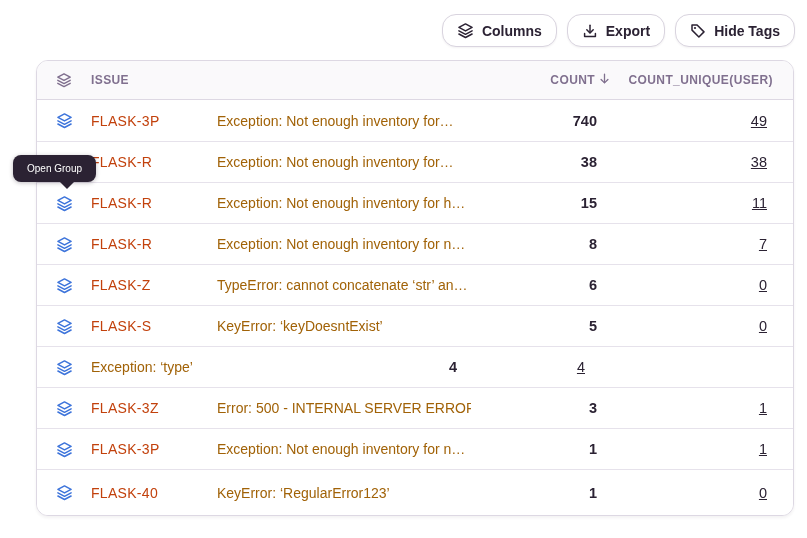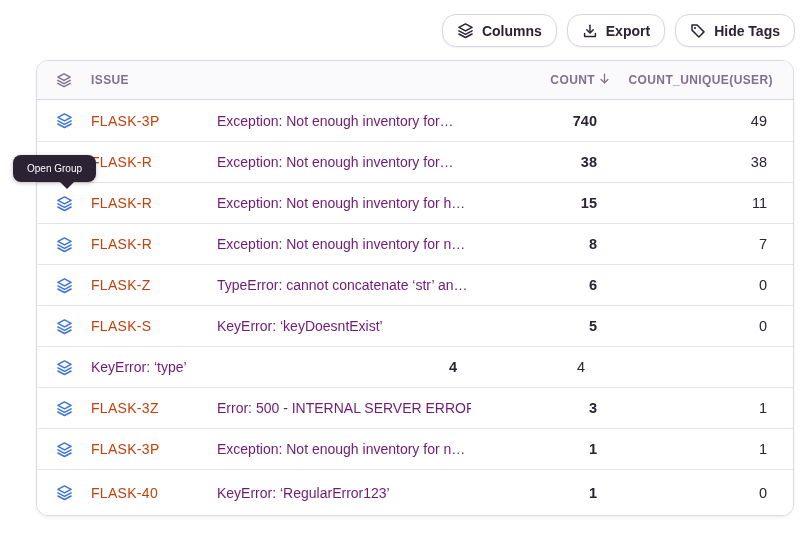--- a/index.html
+++ b/index.html
@@ -53,25 +53,25 @@
   .tr { height: 41px; background: #FFFFFF; }
   .tr + .tr { border-top: 1px solid #E6E2EB; }
   .tr:last-child { height: 46px; }
 
   .td-icon { justify-self: center; display: flex; color: #3D74DB; cursor: pointer; }
   .td-link {
     font-size: 14px; letter-spacing: 0.3px; color: #c2410c;
     text-decoration: none; cursor: pointer; white-space: nowrap;
   }
   .td-title {
-    font-size: 14px; color: #701a75; white-space: nowrap;
+    font-size: 14px; color: #a16207; white-space: nowrap;
     overflow: hidden; padding-right: 10px;
   }
   .td-count  { justify-self: end; padding-right: 14px; font-size: 14.5px; font-weight: bold; }
-  .td-unique { justify-self: end; padding-right: 26px; font-size: 14.5px; }
+  .td-unique { justify-self: end; padding-right: 26px; font-size: 14.5px; text-decoration: underline; }
 
   
   .tooltip {
     position: absolute; left: 13px; top: 155px;
     background: #2B2233; color: #FFFFFF;
     font-size: 10px; font-weight: normal;
     padding: 8px 14px; border-radius: 8px;
     box-shadow: 0 1px 4px rgba(43,34,51,0.3);
     white-space: nowrap; z-index: 10;
   }
@@ -223,21 +223,21 @@
   </div>
 
   <div class="tr">
     <span class="td-icon">
       <svg width="17" height="17" viewBox="0 0 16 16" fill="none" stroke="#3D74DB" stroke-width="1.4" stroke-linejoin="round" stroke-linecap="round">
         <path d="M8 1.8 L14.2 5.1 L8 8.4 L1.8 5.1 Z"></path>
         <path d="M1.8 8.3 L8 11.6 L14.2 8.3"></path>
         <path d="M1.8 11.3 L8 14.6 L14.2 11.3"></path>
       </svg>
     </span>
-    <span class="td-title">KeyError: ‘type’</span>
+    <span class="td-title">Exception: ‘type’</span>
     <span class="td-count">4</span>
     <span class="td-unique">4</span>
   </div>
 
   <div class="tr">
     <span class="td-icon">
       <svg width="17" height="17" viewBox="0 0 16 16" fill="none" stroke="#3D74DB" stroke-width="1.4" stroke-linejoin="round" stroke-linecap="round">
         <path d="M8 1.8 L14.2 5.1 L8 8.4 L1.8 5.1 Z"></path>
         <path d="M1.8 8.3 L8 11.6 L14.2 8.3"></path>
         <path d="M1.8 11.3 L8 14.6 L14.2 11.3"></path>

